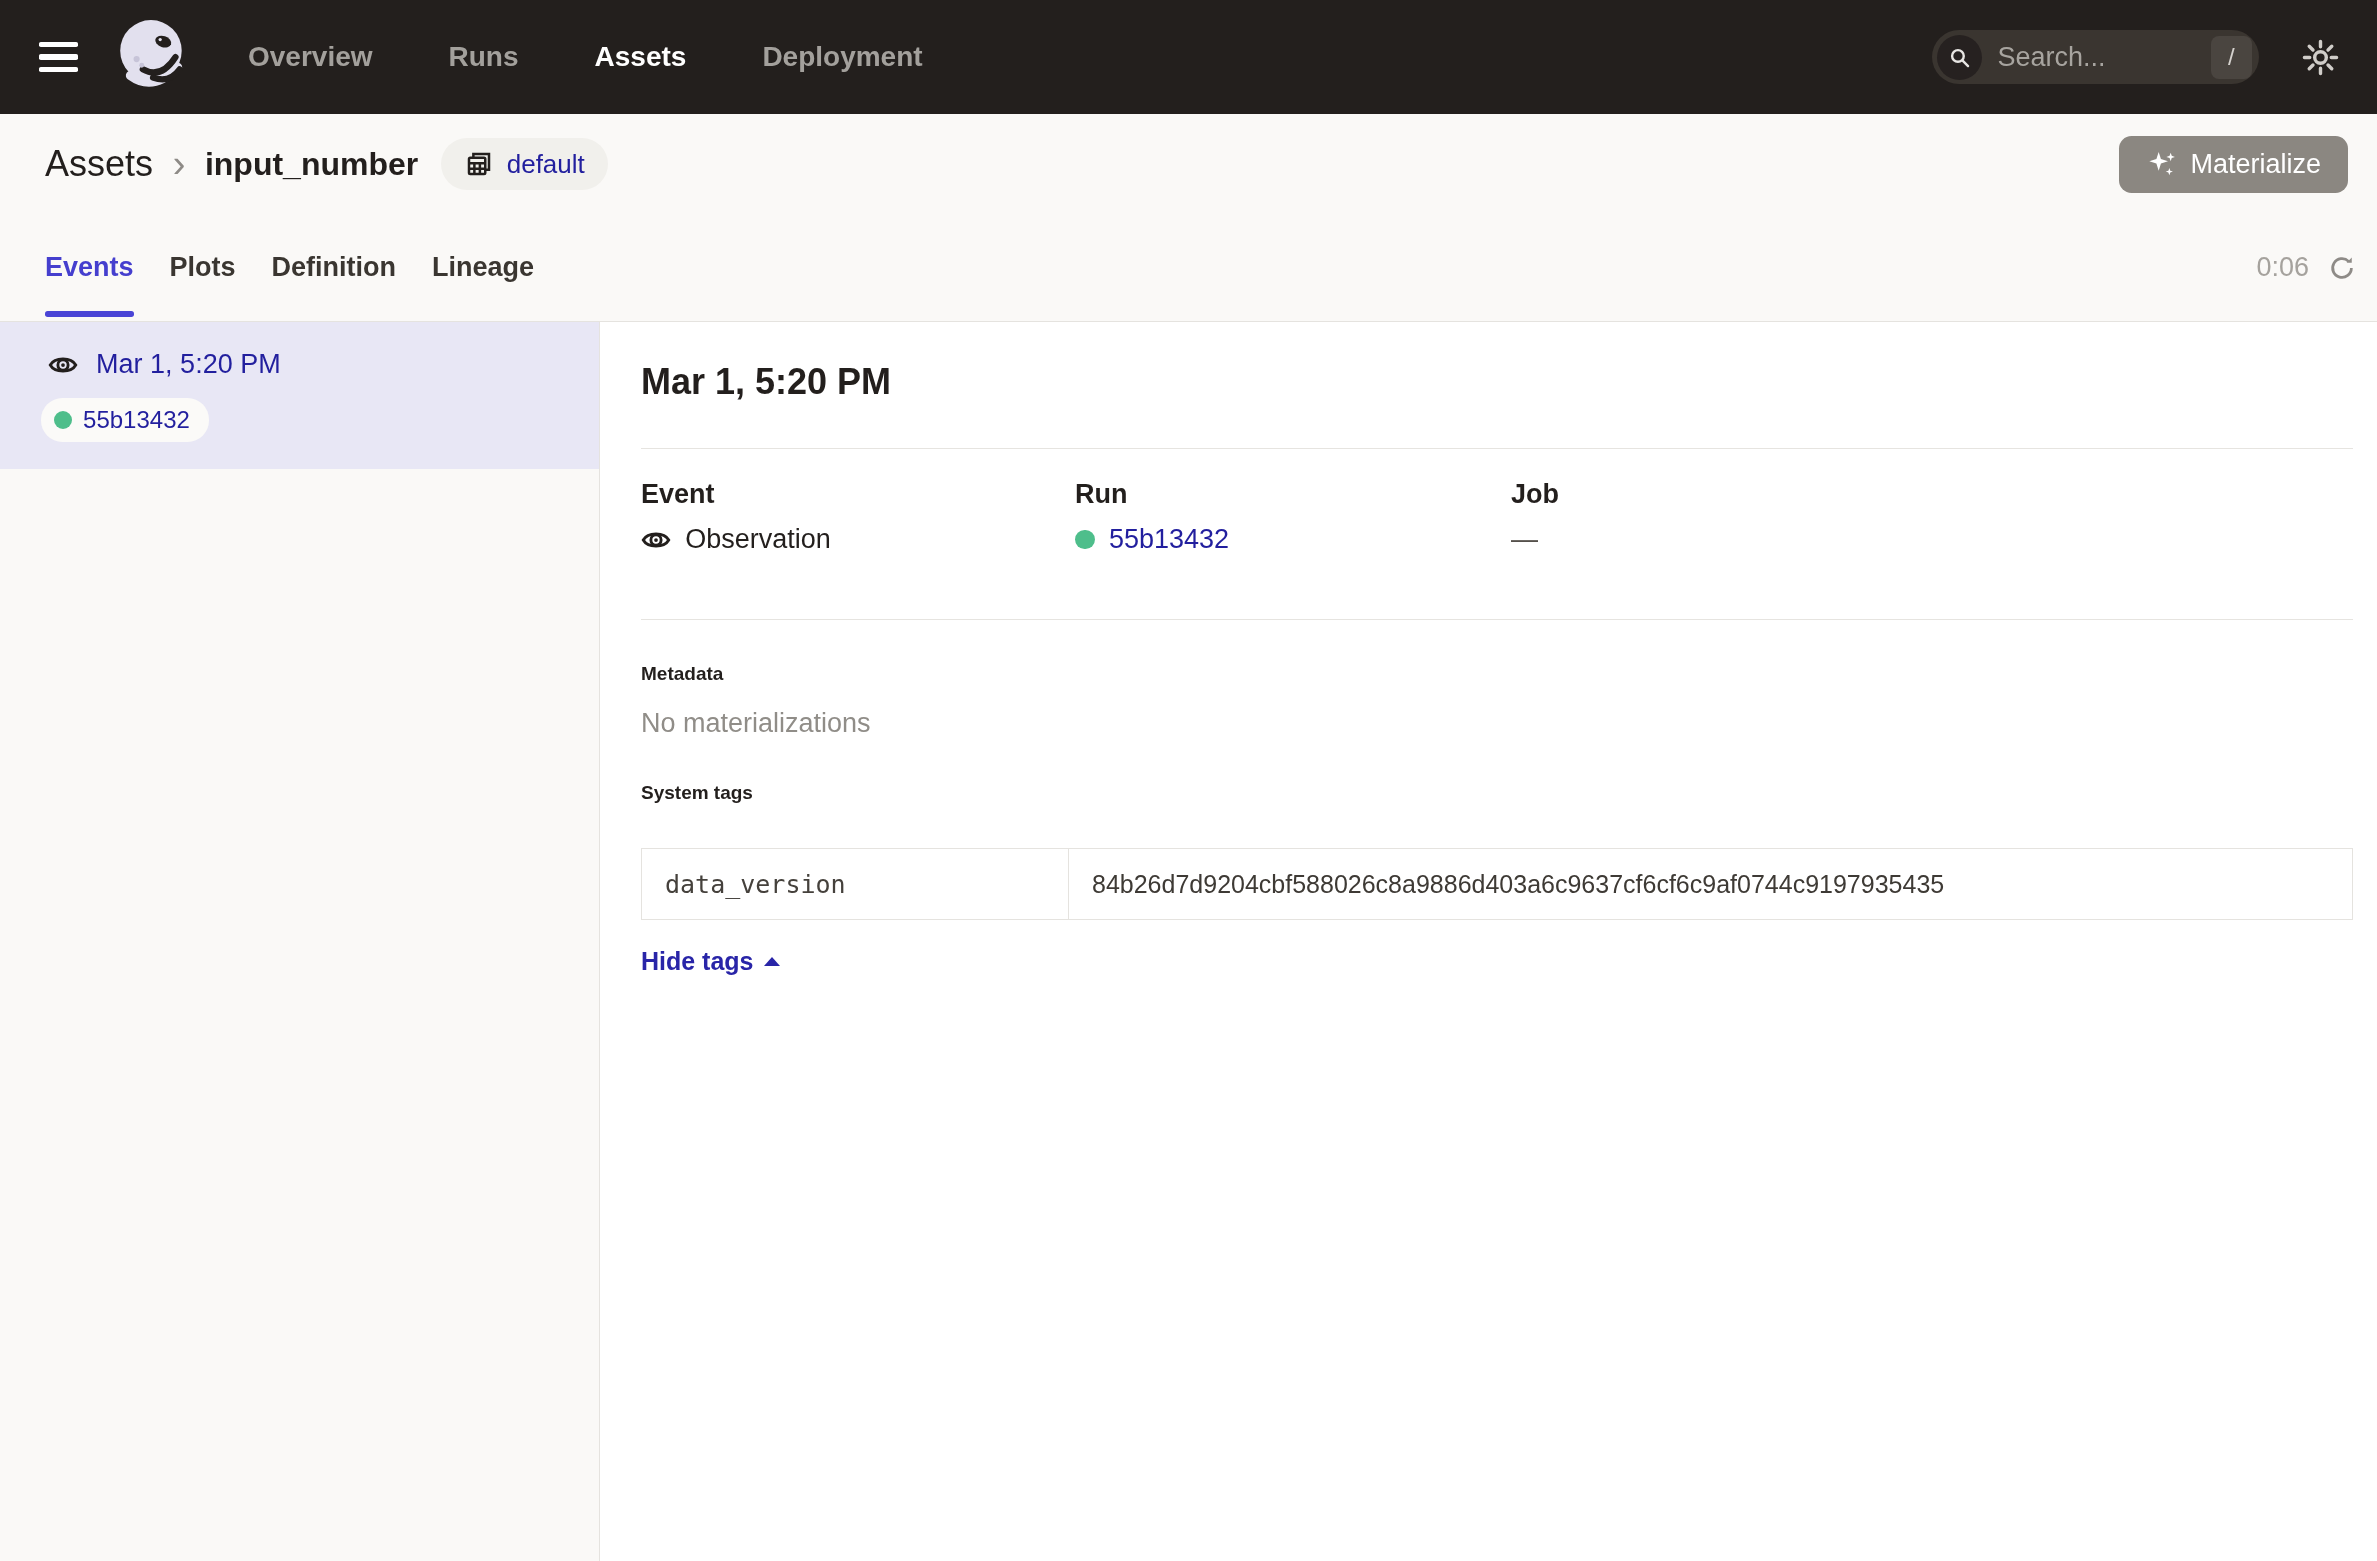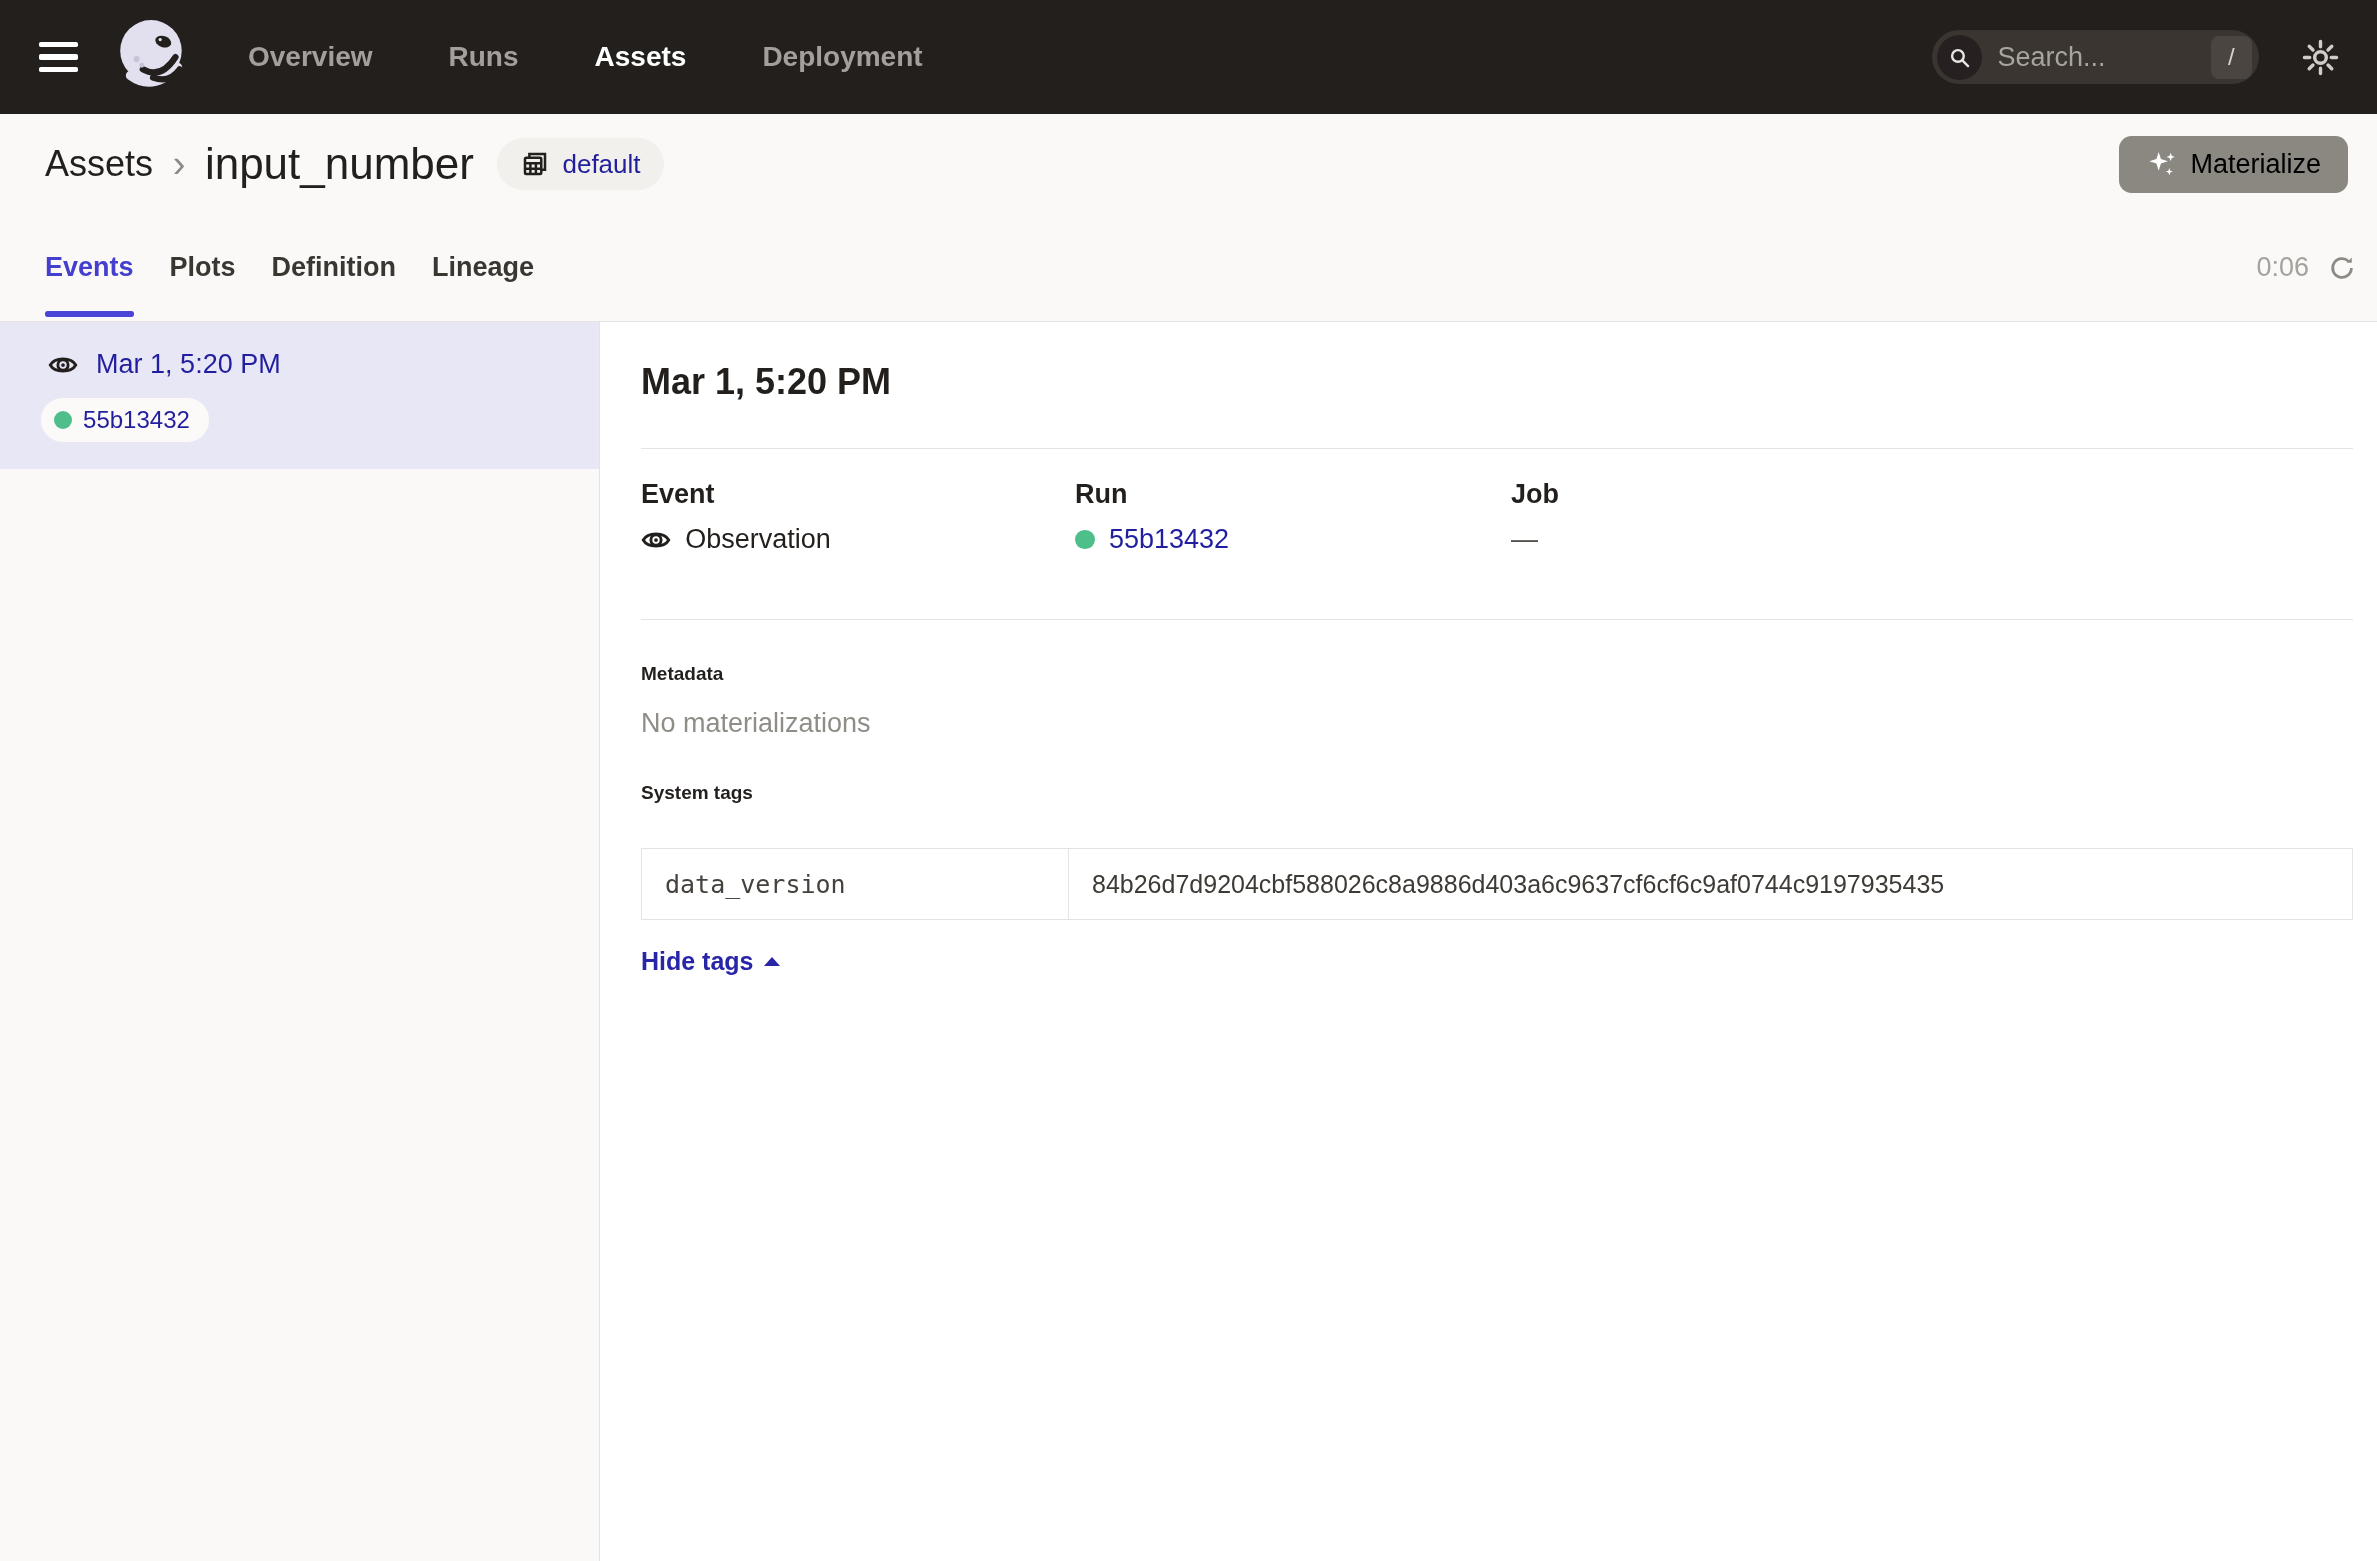--- a/index.html
+++ b/index.html
@@ -35,33 +35,33 @@
     color:#D5D2CE; font-size:24px; display:flex; align-items:center; justify-content:center; flex:none; }
   .gear-btn { margin-left:41px; cursor:pointer; display:flex; align-items:center; }
 
   
   .crumb-row {
     height:100px; background:#FAF9F7;
     display:flex; align-items:center; padding:0 29px 0 45px;
   }
   .crumb-root { font-size:36px; font-weight:500; color:#231F1D; cursor:pointer; }
   .crumb-sep { font-size:38px; color:#8E8B87; margin:0 19.6px; }
-  .crumb-current { font-size:44px; font-weight:400; color:#231F1D; }
+  .crumb-current { font-size:32px; font-weight:700; color:#231F1D; }
   .pill {
     height:52px; border-radius:26px; background:#F1F0EC;
     display:inline-flex; align-items:center; gap:12.5px; padding:0 23px;
     font-size:26px; color:#231F1D; white-space:nowrap;
   }
   .pill.asset-pill { margin-left:36px; }
   .pill.repo-pill { margin-left:23px; cursor:pointer; }
   .pill a, .link { color:#221F9E; text-decoration:none; cursor:pointer; }
   .pill .reload { margin-left:5.4px; display:flex; cursor:pointer; }
   .materialize-btn {
     margin-left:auto; height:57px; padding:0 27px; border-radius:12.5px;
-    background:#8B8781; color:#000000; font-size:27px; font-weight:500;
+    background:#8B8781; color:#ffffff; font-size:27px; font-weight:500;
     display:flex; align-items:center; gap:12.5px; border:none; cursor:pointer;
     font-family:"Liberation Sans", sans-serif;
   }
 
   
   .tabs-row {
     height:108px; background:#FAF9F7; border-bottom:1.8px solid #E5E3DF;
     display:flex; padding:0 20px 0 45px;
   }
   .tab { position:relative; height:100%; display:flex; align-items:center;

